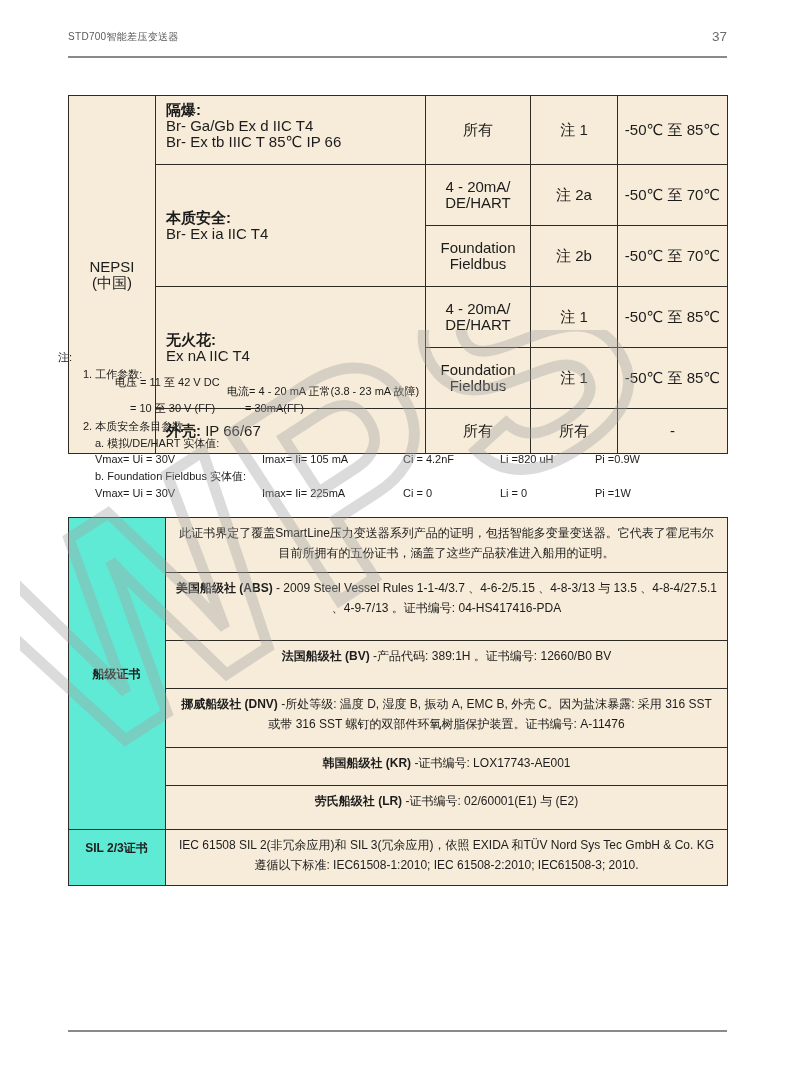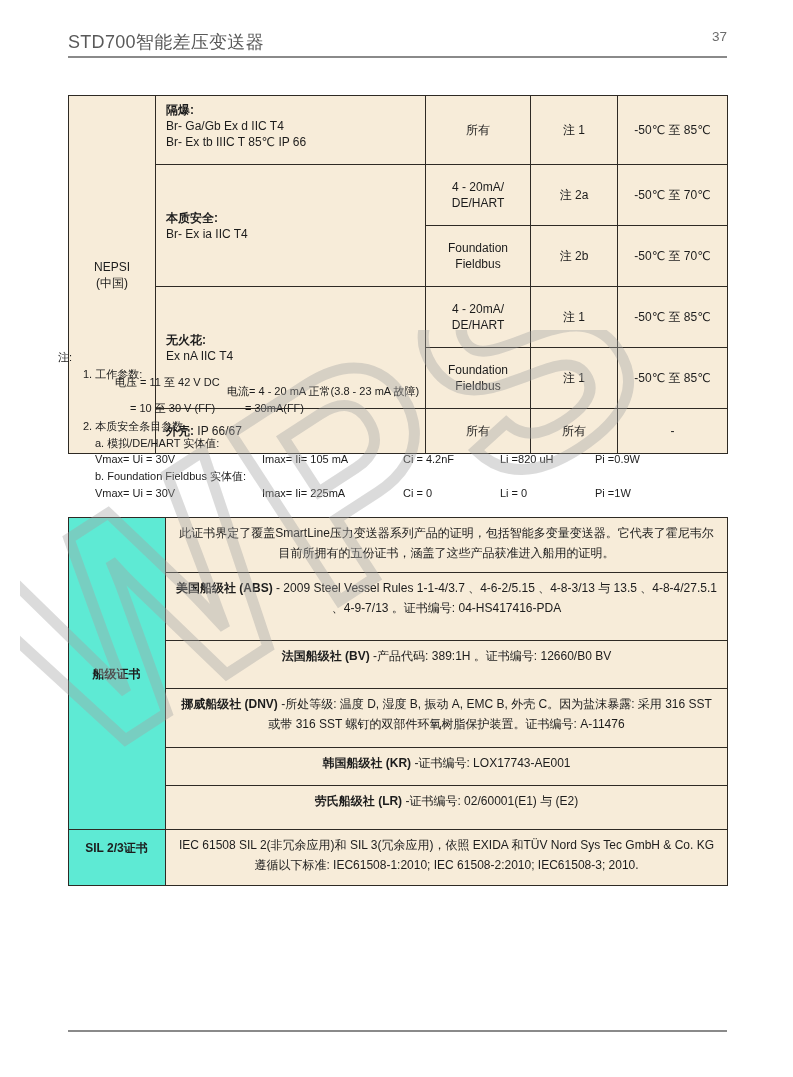--- a/index.html
+++ b/index.html
@@ -5,30 +5,30 @@
   * { margin:0; padding:0; box-sizing:border-box; }
   html,body { width:793px; height:1077px; }
   body {
     position:relative; background:#ffffff; overflow:hidden;
     font-family:"Liberation Sans","DejaVu Sans",sans-serif;
     color:#1c1c1c;
   }
   .abs { position:absolute; }
 
   
-  .hdr-title { left:68px; top:30px; font-size:18px; color:#595959; letter-spacing:.3px; }
+  .hdr-title { left:68px; top:30px; font-size:10px; color:#595959; letter-spacing:.3px; }
   .hdr-page  { left:697px; top:29px; width:30px; text-align:right; font-size:13.5px; color:#6b6b6b; }
   .hdr-rule  { left:68px; top:56px; width:659px; height:2px; background:#8a8a8a; }
 
   
   table { border-collapse:collapse; table-layout:fixed; }
   td { border:1px solid #2e2a24; background:#f7ecd9; overflow:hidden; }
 
   .t1 { left:68px; top:95px; width:659px; }
-  .t1 td { font-size:12px; line-height:16px; text-align:center; vertical-align:middle; padding:14px 6px; }
+  .t1 td { font-size:15px; line-height:16px; text-align:center; vertical-align:middle; padding:14px 6px; }
   .t1 td.desc { text-align:left; padding-left:10px; }
   .t1 td.vtop { vertical-align:top; padding-top:6px; }
   .t1 .bold, .bold { font-weight:bold; }
 
   .t2 { left:68px; top:517px; width:659px; }
   .t2 td { font-size:12px; line-height:20px; text-align:center; vertical-align:top; padding:5px 10px; }
   .t2 td.group { background:#5eead4; width:97px;font-weight:bold; }
   .t2 td.gmid  { vertical-align:middle; padding-left:9px; }
   .t2 td.gtop  { vertical-align:top; padding-top:8px; padding-left:9px; }
 

